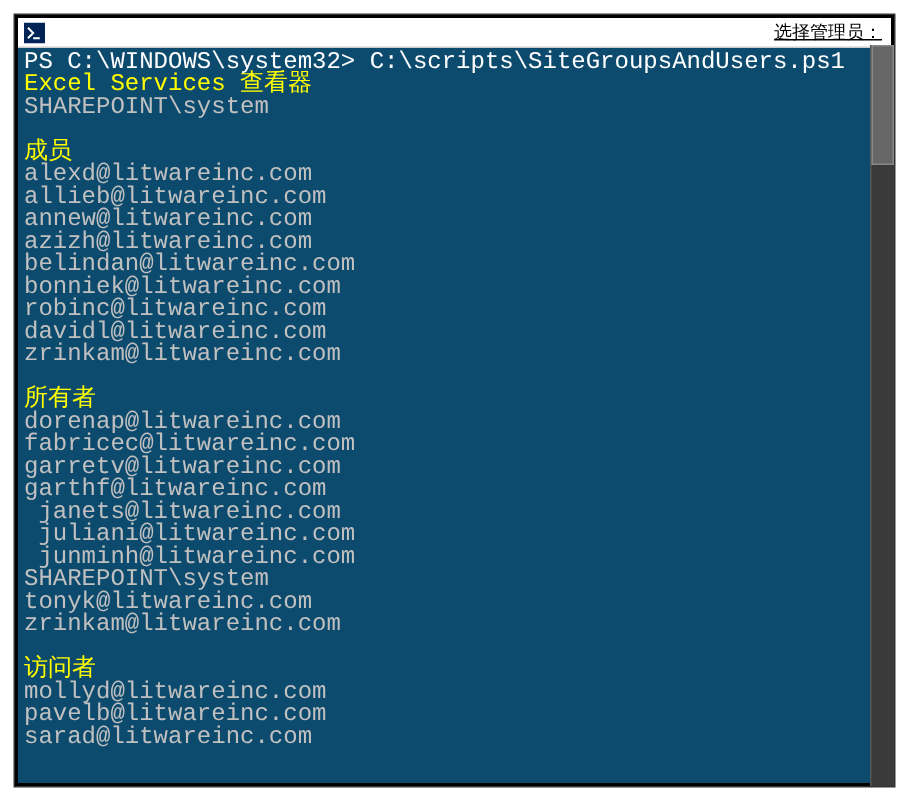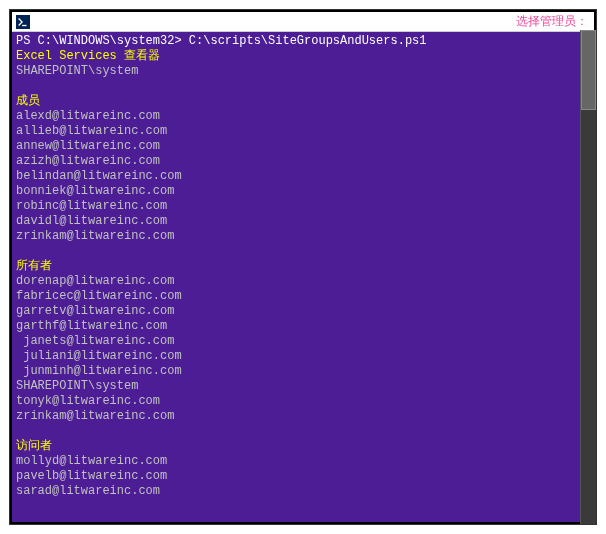--- a/index.html
+++ b/index.html
@@ -18,40 +18,41 @@
     box-shadow: 0 0 0 1px #333;
   }
   .titlebar {
     height: 20px;
     background: #ffffff;
     display: flex;
     align-items: center;
     justify-content: space-between;
     font-size: 12px;
     font-family: "Microsoft YaHei", SimSun, sans-serif;
-    color: #ec4899;
+    color: #000000;
     padding: 0 4px;
     border-bottom: 1px solid #ccc;
+    text-decoration: underline;
   }
   .titlebar .icon {
     width: 14px;
     height: 14px;
     display: inline-flex;
     align-items: center;
     justify-content: center;
   }
   .titlebar .title-right {
     margin-left: auto;
     padding-right: 2px;
   }
   .console {
     flex: 1;
-    background: #4c1d95;
+    background: #0c4a6e;
     color: #cccccc;
-    font-size: 12px;
+    font-size: 16px;
     line-height: 15px;
     padding: 2px 4px;
     white-space: pre;
     overflow: hidden;
     position: relative;
   }
   .scrollbar {
     position: absolute;
     right: 0;
     top: 20px;

